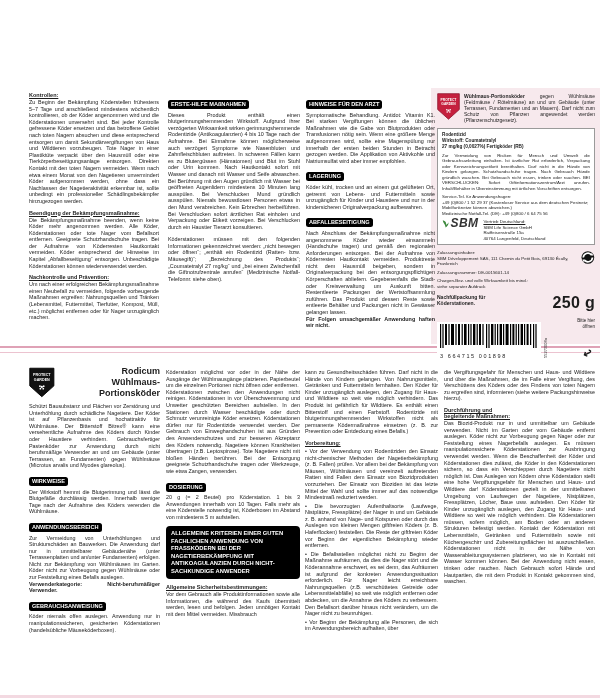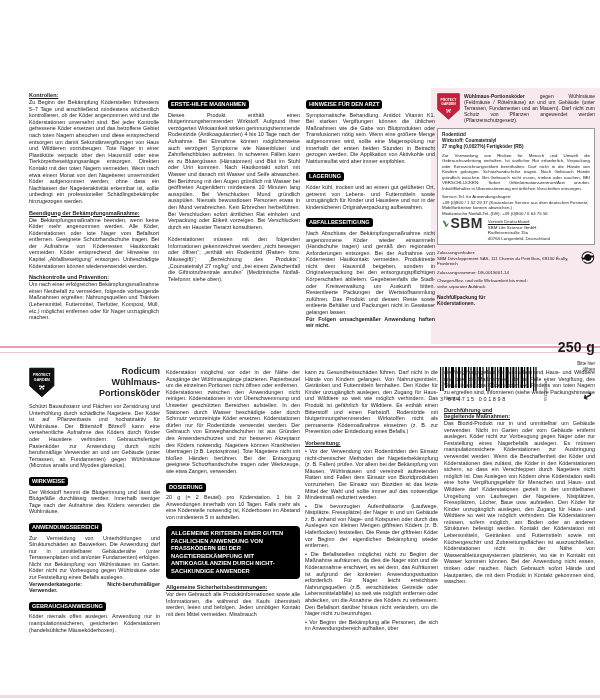--- a/index.html
+++ b/index.html
@@ -36,26 +36,26 @@
 
   
   .panel-head { display:flex; gap:4px; align-items:flex-start; }
   .panel-intro { font-size:5px; line-height:6.1px; text-align:justify; flex:1; }
   .reg-box { background:#fff; border:1px solid #9a9a9a; margin-top:5px; padding:3px 4px;
              font-size:4.4px; line-height:5.5px; }
   .rb-t { font-weight:bold; font-size:4.7px; line-height:5.8px; }
   .rb-body { text-align:justify; margin:3px 0; }
   .rb-dist { display:flex; gap:5px; margin-top:3px; align-items:flex-start; }
   .sbm { display:flex; align-items:center; gap:1.5px; }
-  .sbm-text { font-weight:bold; font-size:14px; letter-spacing:0.4px; color:#333; }
+  .sbm-text { font-weight:bold; font-size:12px; letter-spacing:0.4px; color:#333;font-style:italic; }
   .holder-row { display:flex; justify-content:space-between; margin-top:5px; gap:4px; }
   .panel-small { font-size:4.4px; line-height:5.5px; }
   .refill-row { display:flex; justify-content:space-between; align-items:flex-start; margin-top:5px; }
   .refill { font-weight:bold; font-size:5px; line-height:6.1px; width:80px; }
-  .weight { font-size:14px; font-weight:bold; letter-spacing:0.3px;margin-top:45px; }
+  .weight { font-size:16px; font-weight:bold; letter-spacing:0.3px; }
   .barcode-zone { position:relative; height:48px; margin-top:2px; }
   .barcode { position:absolute; left:0; bottom:2px; background:#fff; padding:2px 3px 1px; }
   .bc-digits { font-size:5.5px; letter-spacing:1.6px; margin-top:1px; white-space:nowrap; }
   .vert-code { position:absolute; left:106px; bottom:4px; writing-mode:vertical-rl;
                transform:rotate(180deg); font-size:4px; color:#333; }
   .open-hint { position:absolute; right:0; top:4px; width:24px; text-align:right;
                font-size:4.5px; line-height:5.6px; }
   .open-arrow { position:absolute; right:3px; bottom:2px; font-size:11px; font-weight:bold;
                 transform:rotate(-25deg); }
 

